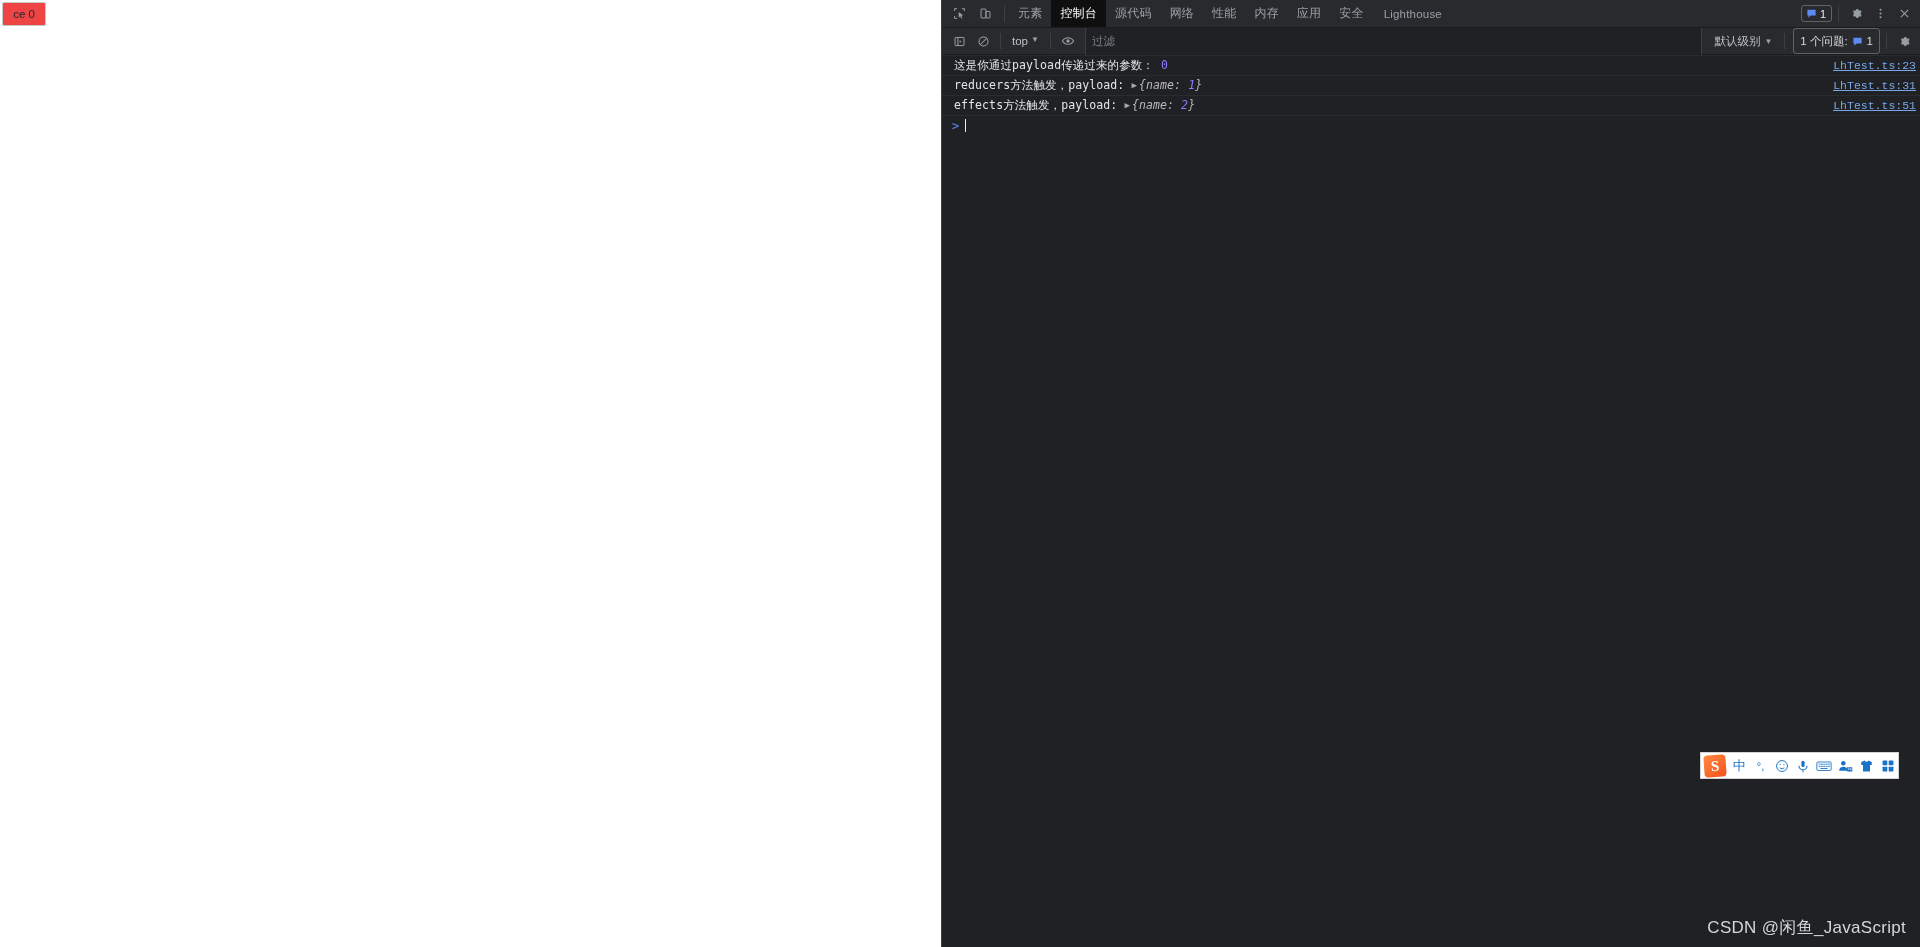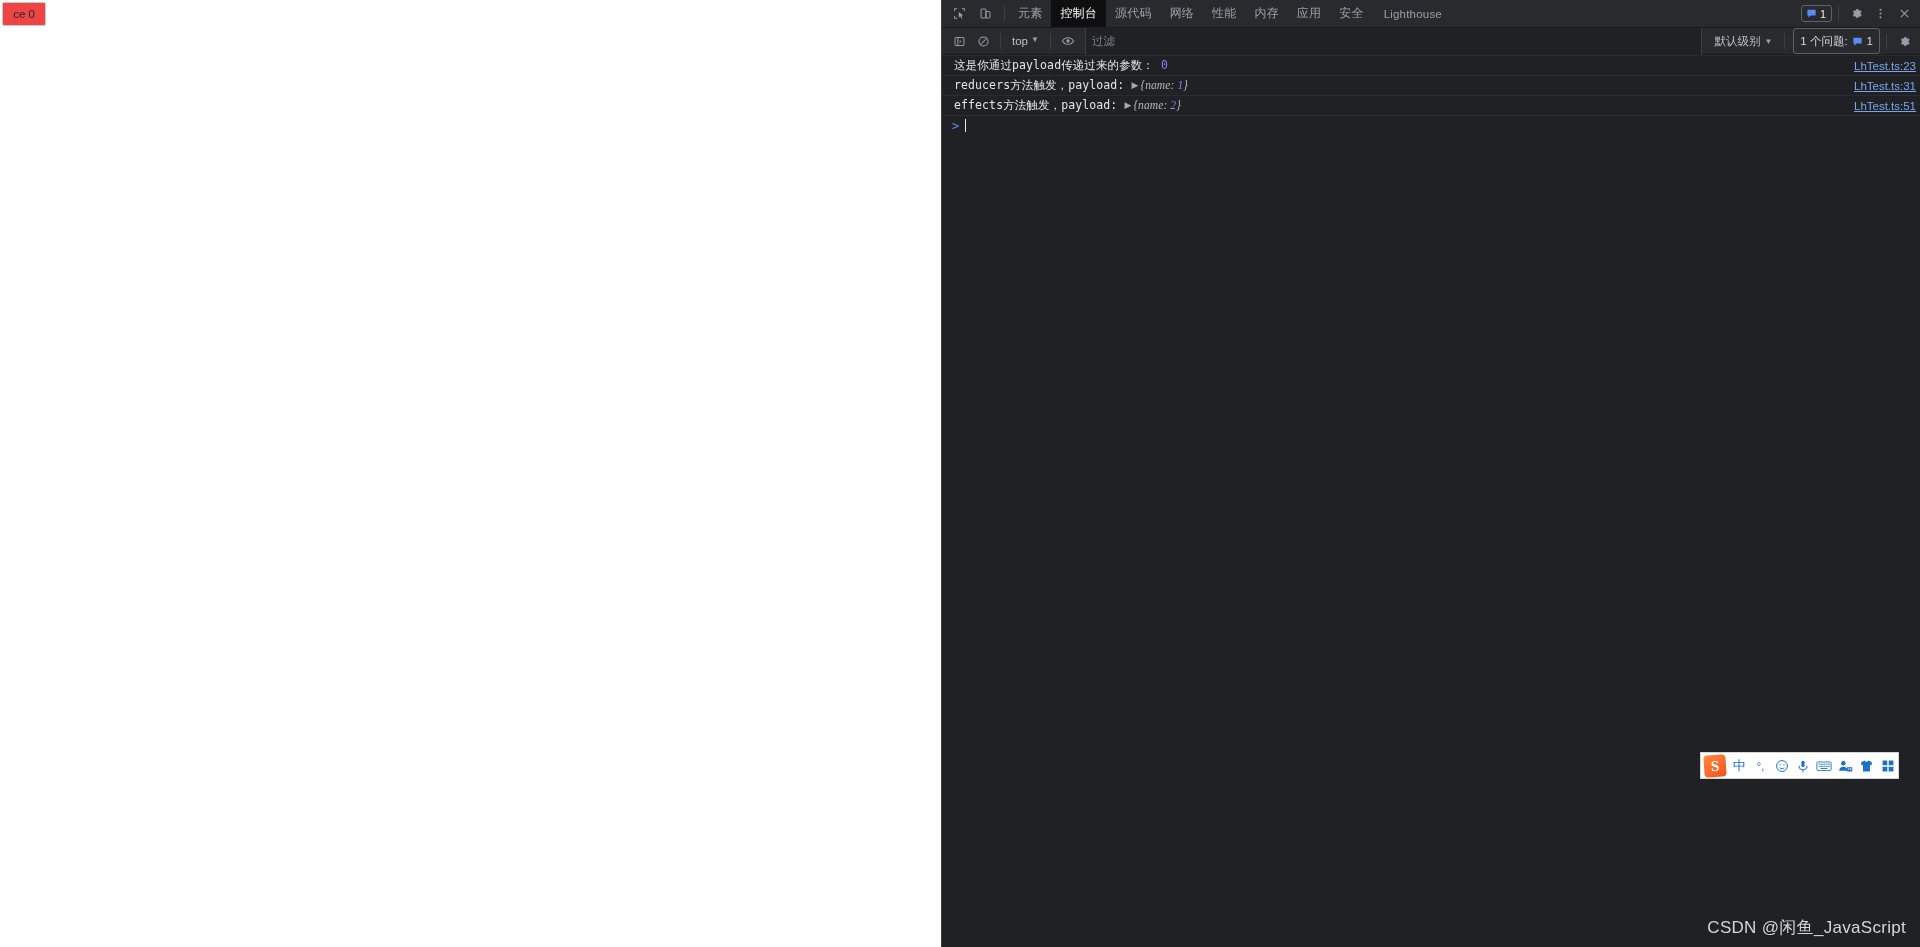--- a/index.html
+++ b/index.html
@@ -228,36 +228,36 @@
     box-sizing: border-box;
   }
   .msg-row:first-child { border-top: 1px solid #2b2c2f; }
 
   .msg-text {
     white-space: nowrap;
     letter-spacing: 0.1px;
   }
 
   .num { color: #8d7cff; }
-  .obj-preview { color: #b9b9b9; font-style: italic; font-family: Liberation Serif, serif; }
+  .obj-preview { color: #b9b9b9; font-style: italic; }
   .obj-preview .num { font-style: italic; }
   .disclosure {
     display: inline-block;
     color: #a6a8ab;
     font-size: 9px;
     font-style: normal;
     margin-right: 2px;
     position: relative;
     top: -1px;
   }
 
   .msg-source {
     color: #7aa6e8;
     text-decoration: underline;
-    font-family: Liberation Sans, sans-serif;
+    font-family: Liberation Mono, monospace;
     font-size: 11.5px;
     white-space: nowrap;
     padding-right: 4px;
   }
 
   .prompt-row {
     display: flex;
     align-items: center;
     height: 19px;
     padding: 0 6px 0 10px;

